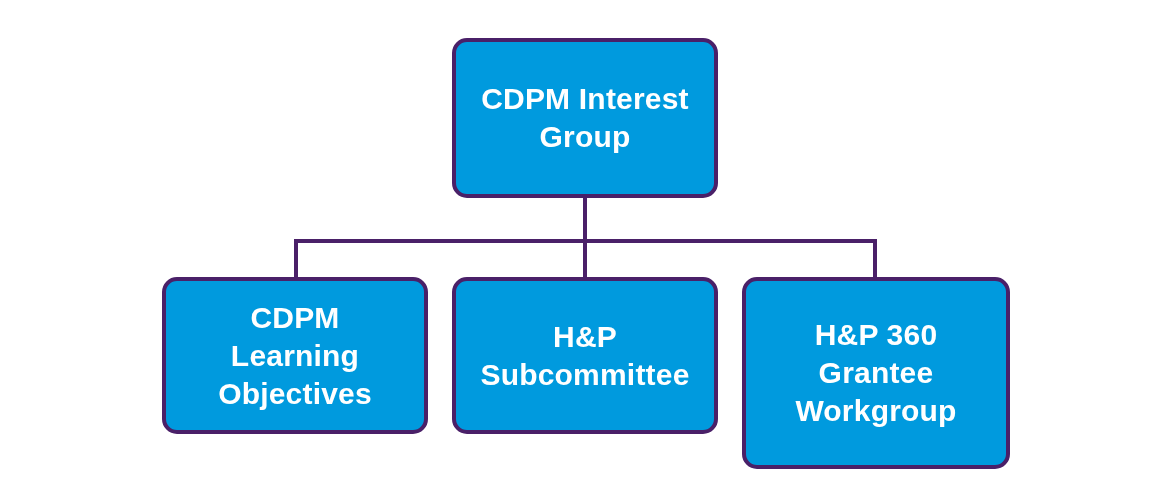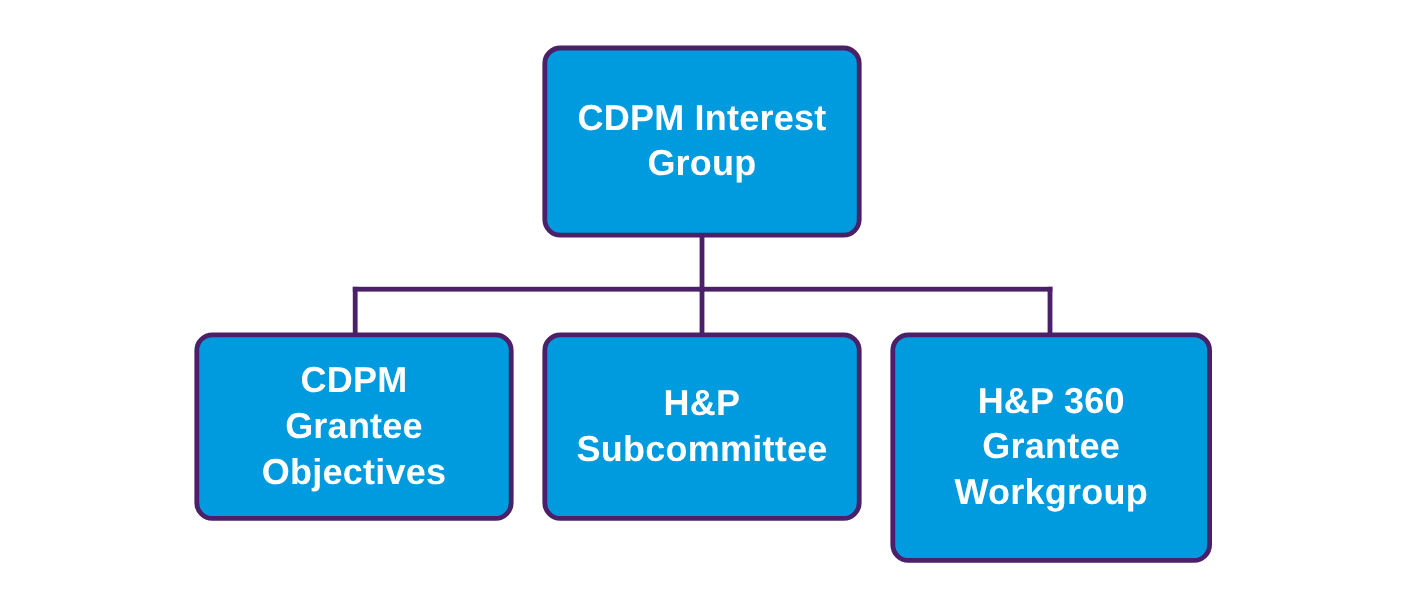--- a/index.html
+++ b/index.html
@@ -126,21 +126,21 @@
     <div class="conn conn-drop-right"></div>
   </div>
 
   <div class="node node-root">
     <span class="node-label">CDPM Interest
 Group</span>
   </div>
 
   <div class="node node-child-1">
     <span class="node-label">CDPM
-Grantee
+Learning
 Objectives</span>
   </div>
 
   <div class="node node-child-2">
     <span class="node-label">H&amp;P
 Subcommittee</span>
   </div>
 
   <div class="node node-child-3">
     <span class="node-label">H&amp;P 360

